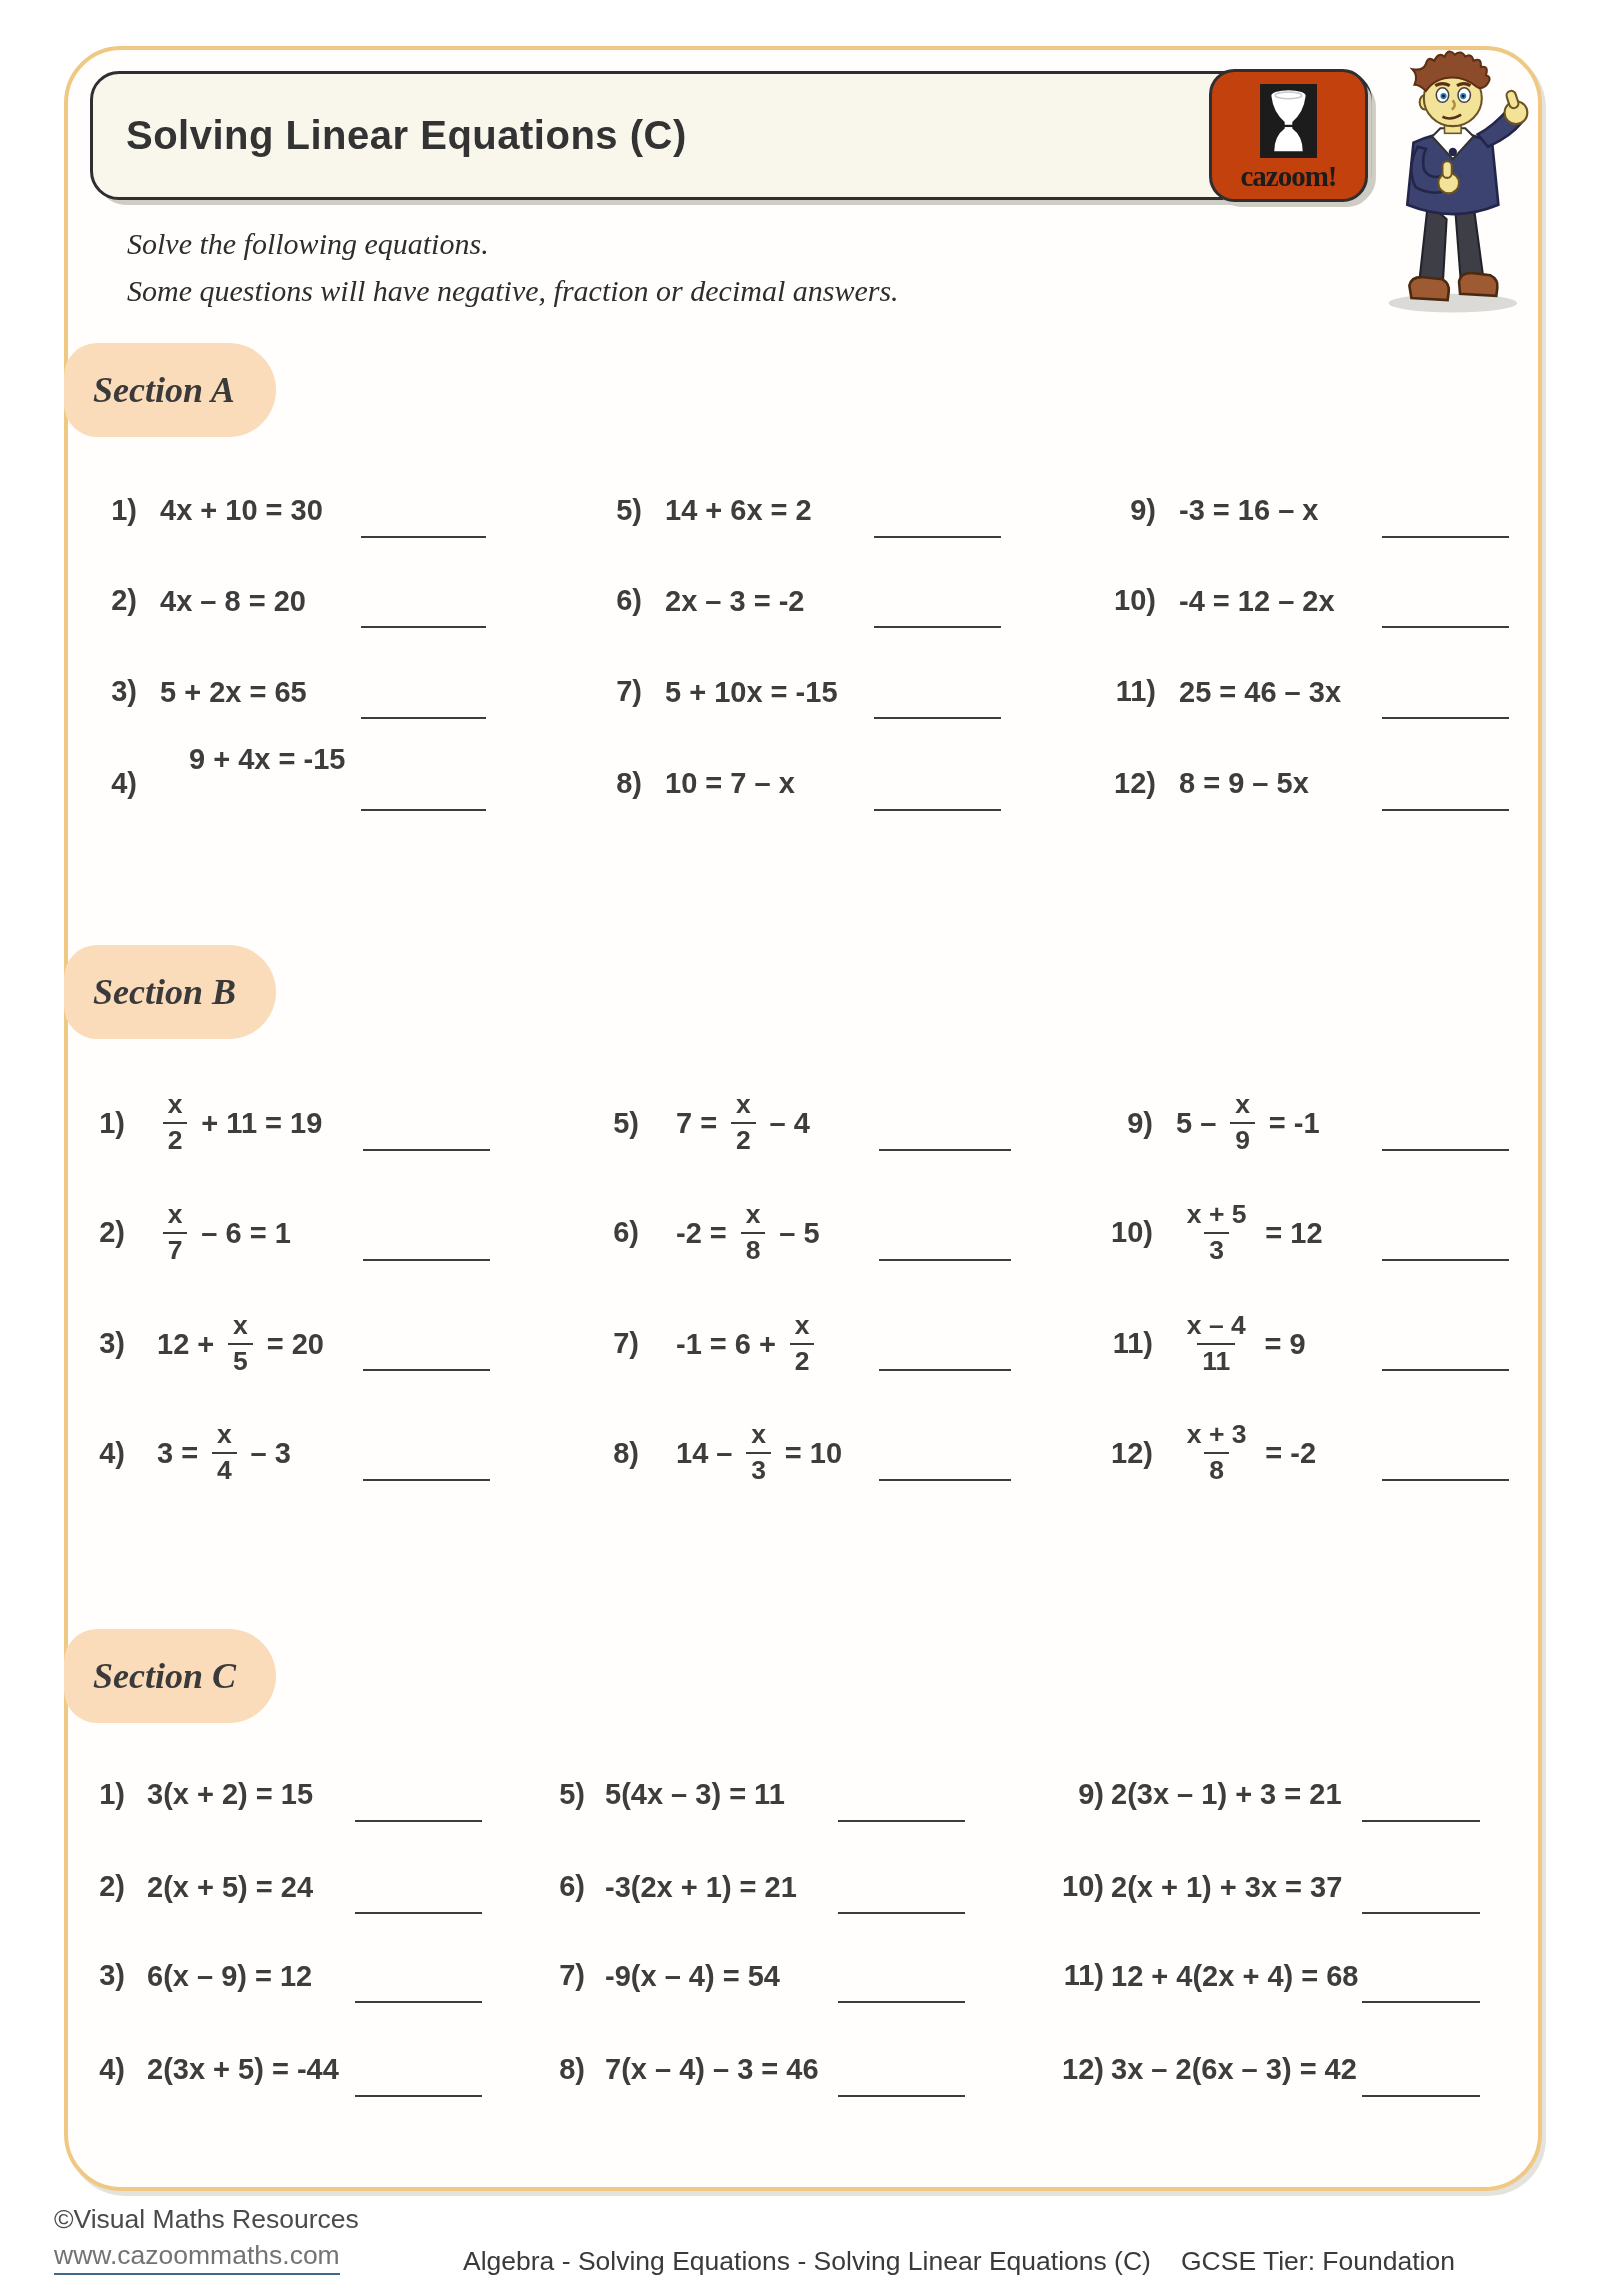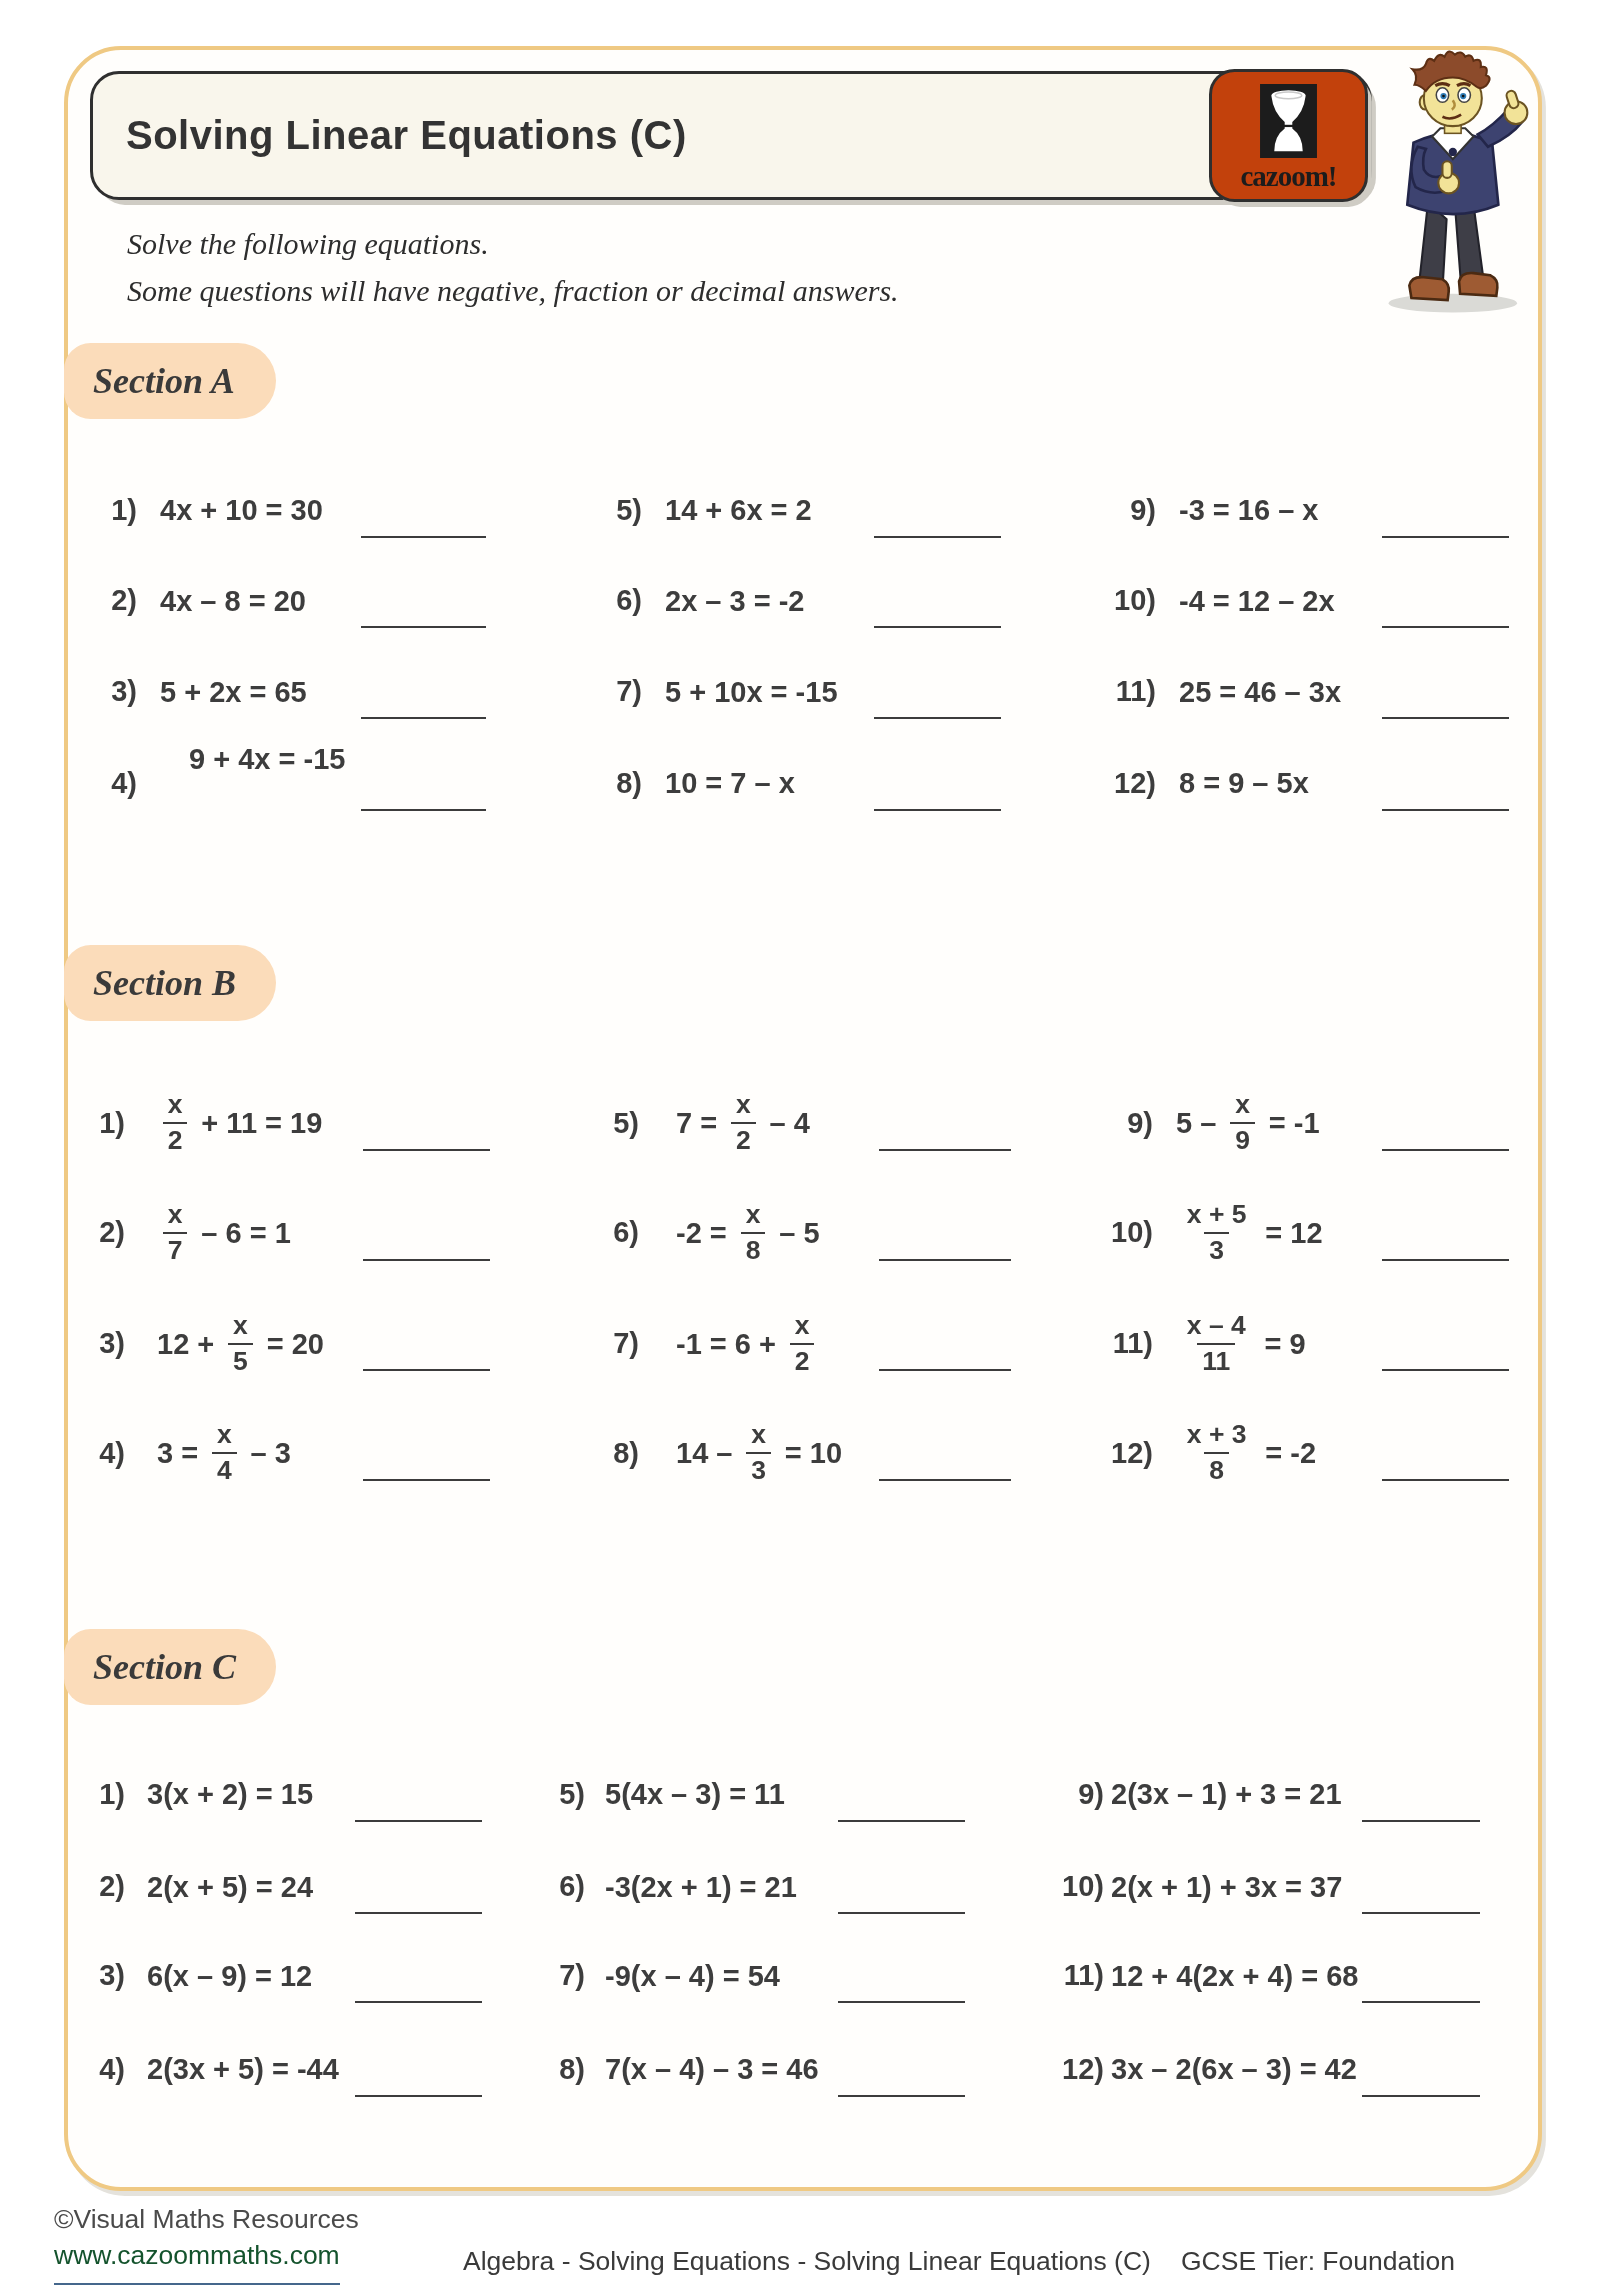--- a/index.html
+++ b/index.html
@@ -18,37 +18,37 @@
         box-sizing:border-box;box-shadow:5.9px 6.9px 0 -2px #cfccc4;
         display:flex;flex-direction:column;align-items:center;justify-content:flex-start;}
   .logo-drum{margin-top:11.8px;line-height:0;}
   .logo-word{font-family:"Liberation Serif",serif;font-weight:bold;font-size:29px;
         color:#1c1c1c;margin-top:2px;letter-spacing:-1px;}
   .mascot{position:absolute;left:1370px;top:47px;}
   .instructions{position:absolute;left:127px;top:220px;
         font-family:"Liberation Serif",serif;font-style:italic;font-size:30px;
         color:#2d2d2d;line-height:47px;}
   .instructions p{margin:0;}
-  .section-header{position:absolute;left:64px;width:212px;height:76px;background:#fbdcba;
+  .section-header{position:absolute;left:64px;width:212px;height:94px;background:#fbdcba;
         border-radius:33px 47px 47px 33px;display:flex;align-items:center;
         box-sizing:border-box;padding-left:29px;}
   .section-label{font-family:"Liberation Serif",serif;font-style:italic;font-weight:bold;
         font-size:36px;color:#3a3a3a;}
   .q-num{position:absolute;width:88px;height:43px;line-height:43px;text-align:right;
         font-size:29px;font-weight:600;color:#3d3d3d;}
   .q-eq{position:absolute;height:82px;display:flex;align-items:center;
         font-size:29px;font-weight:600;color:#3d3d3d;}
   .q-eq span{white-space:pre;}
   .answer-line{position:absolute;height:0;border-top:2px solid #3c3c3c;}
   .frac{display:inline-flex;flex-direction:column;align-items:center;margin:0 5.9px;}
   .frac .fnum{font-size:26.5px;line-height:1.05;padding:0 4.9px 2.9px;white-space:pre;}
   .frac .fden{font-size:26.5px;line-height:1.05;padding:2.9px 4.9px 0;border-top:2.9px solid #3c3c3c;white-space:pre;}
   .footer-copyright{position:absolute;left:54px;top:2204px;font-size:26.5px;color:#4a4a4a;}
-  .footer-link{position:absolute;left:54px;top:2240px;font-size:26.5px;color:#14532d;
-        border-bottom:2.9px solid #45678c;padding-bottom:12px;cursor:pointer;}
+  .footer-link{position:absolute;left:54px;top:2240px;font-size:26.5px;color:#737373;
+        border-bottom:2.9px solid #45678c;padding-bottom:2px;cursor:pointer;}
   .footer-center{position:absolute;left:463px;top:2246px;font-size:26.5px;color:#3a3a3a;}
   .footer-right{position:absolute;left:1181px;top:2246px;font-size:26.5px;color:#3a3a3a;}
 </style>
 </head>
 <body>
 
 <div class="page">
 
   <div class="outer-border"></div>
 

